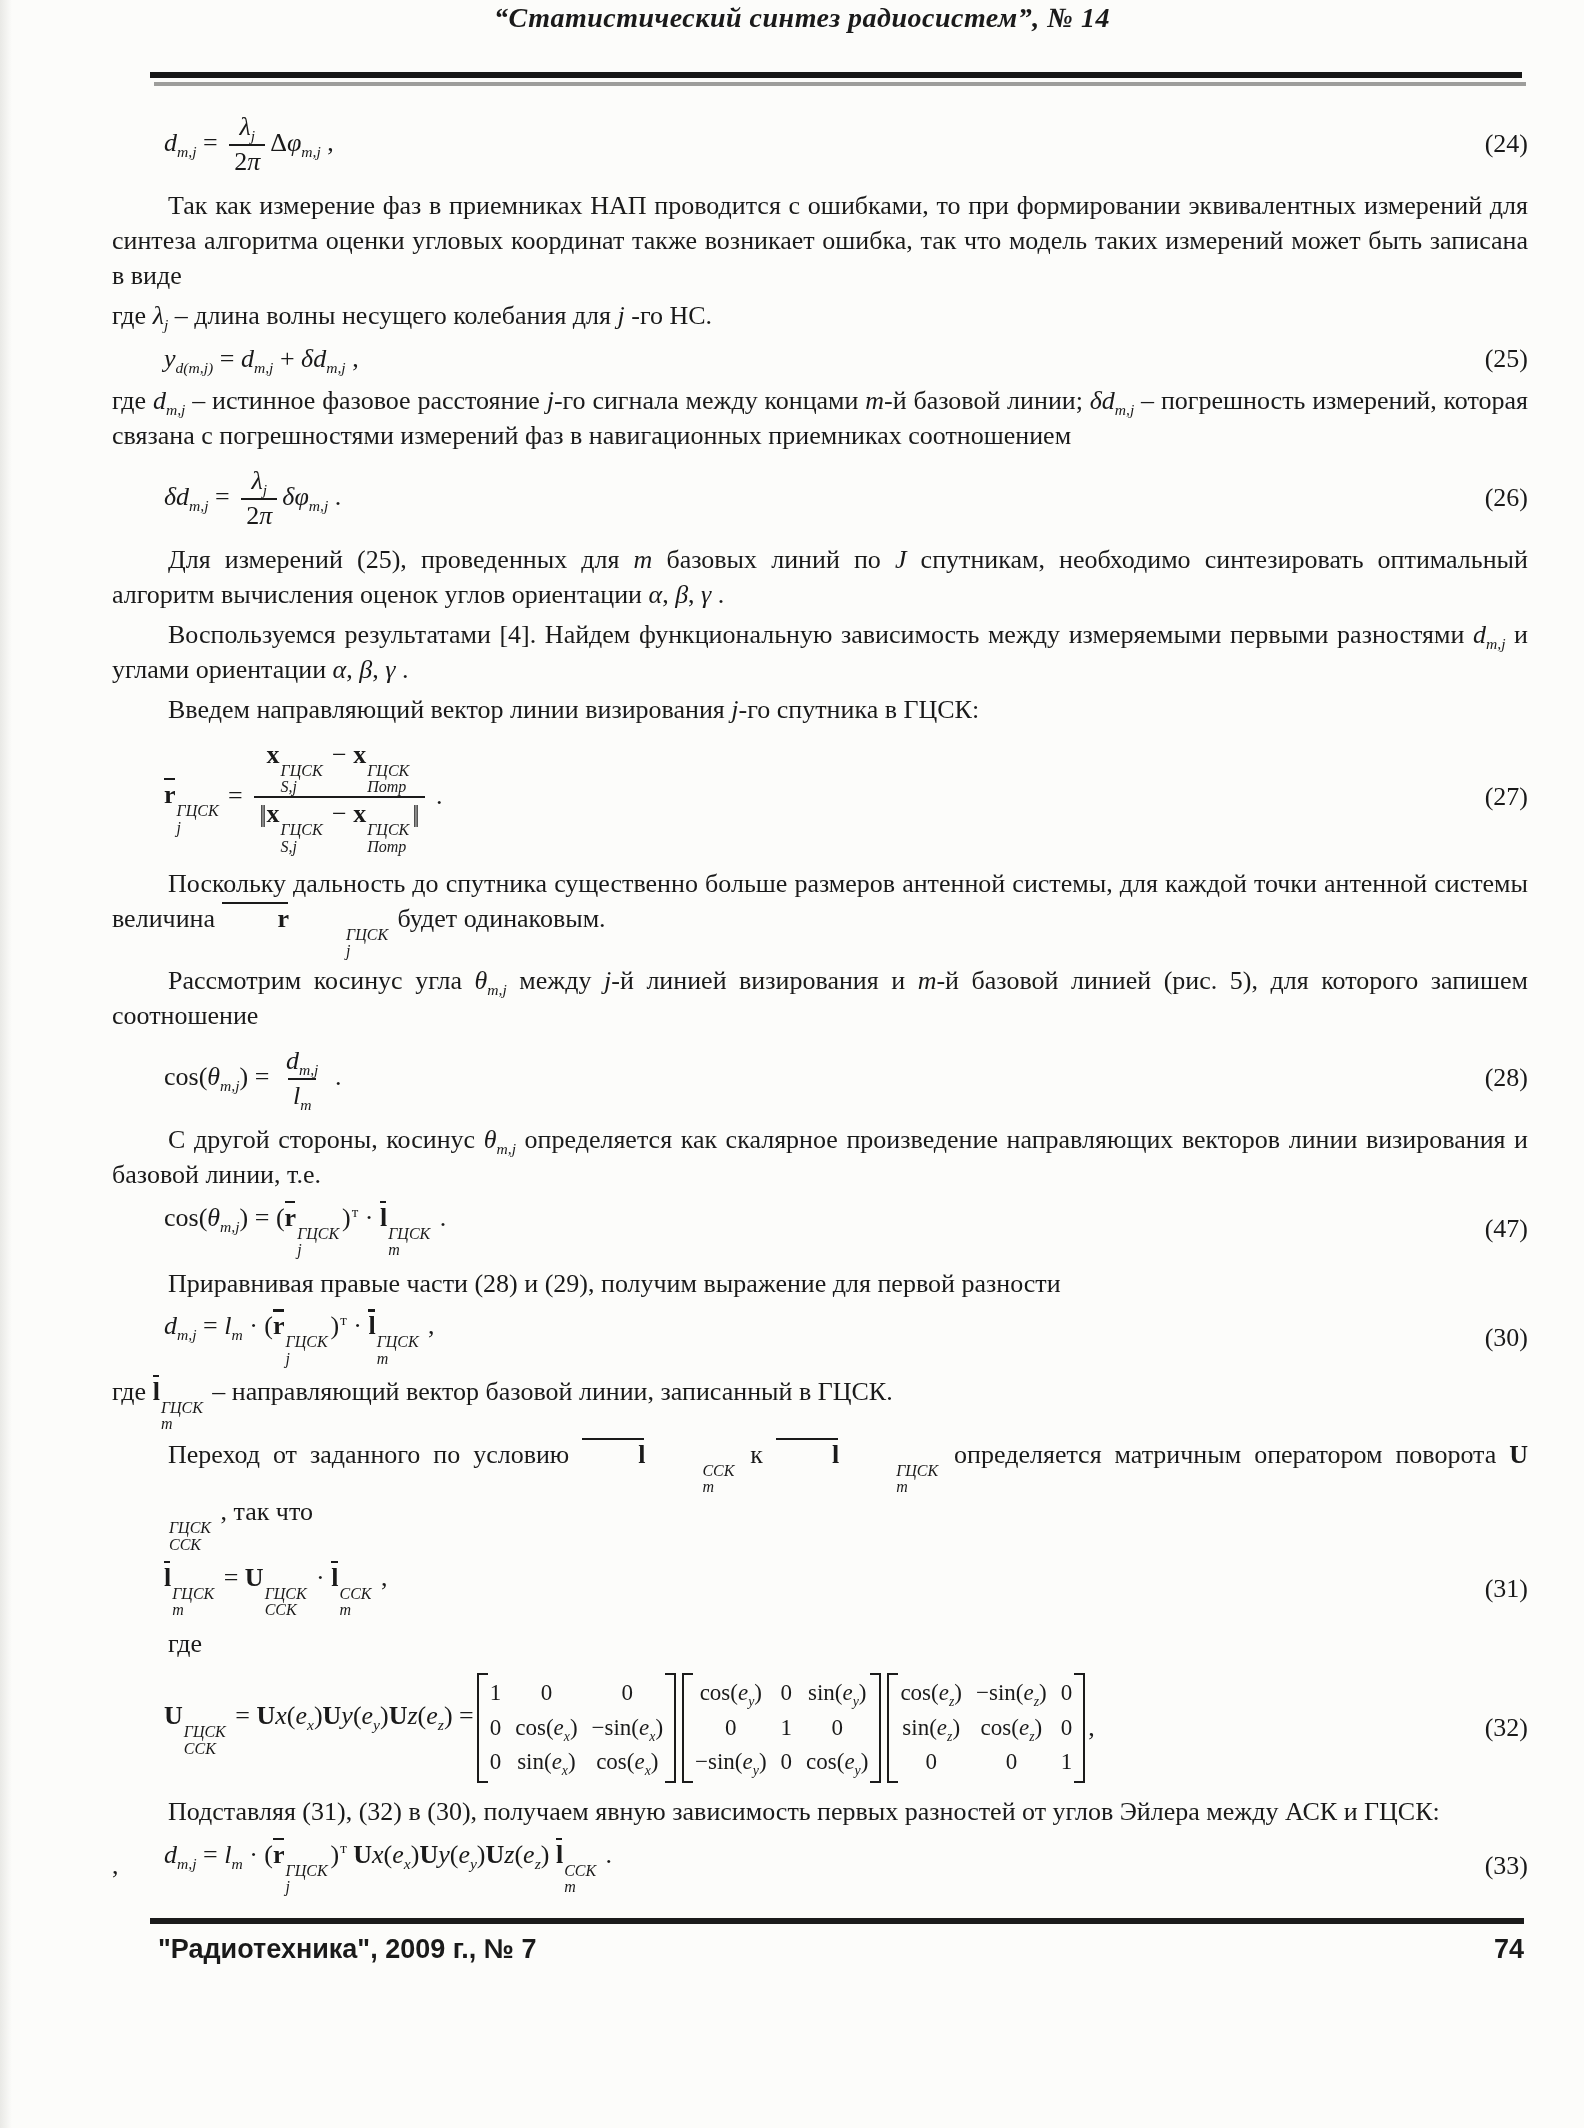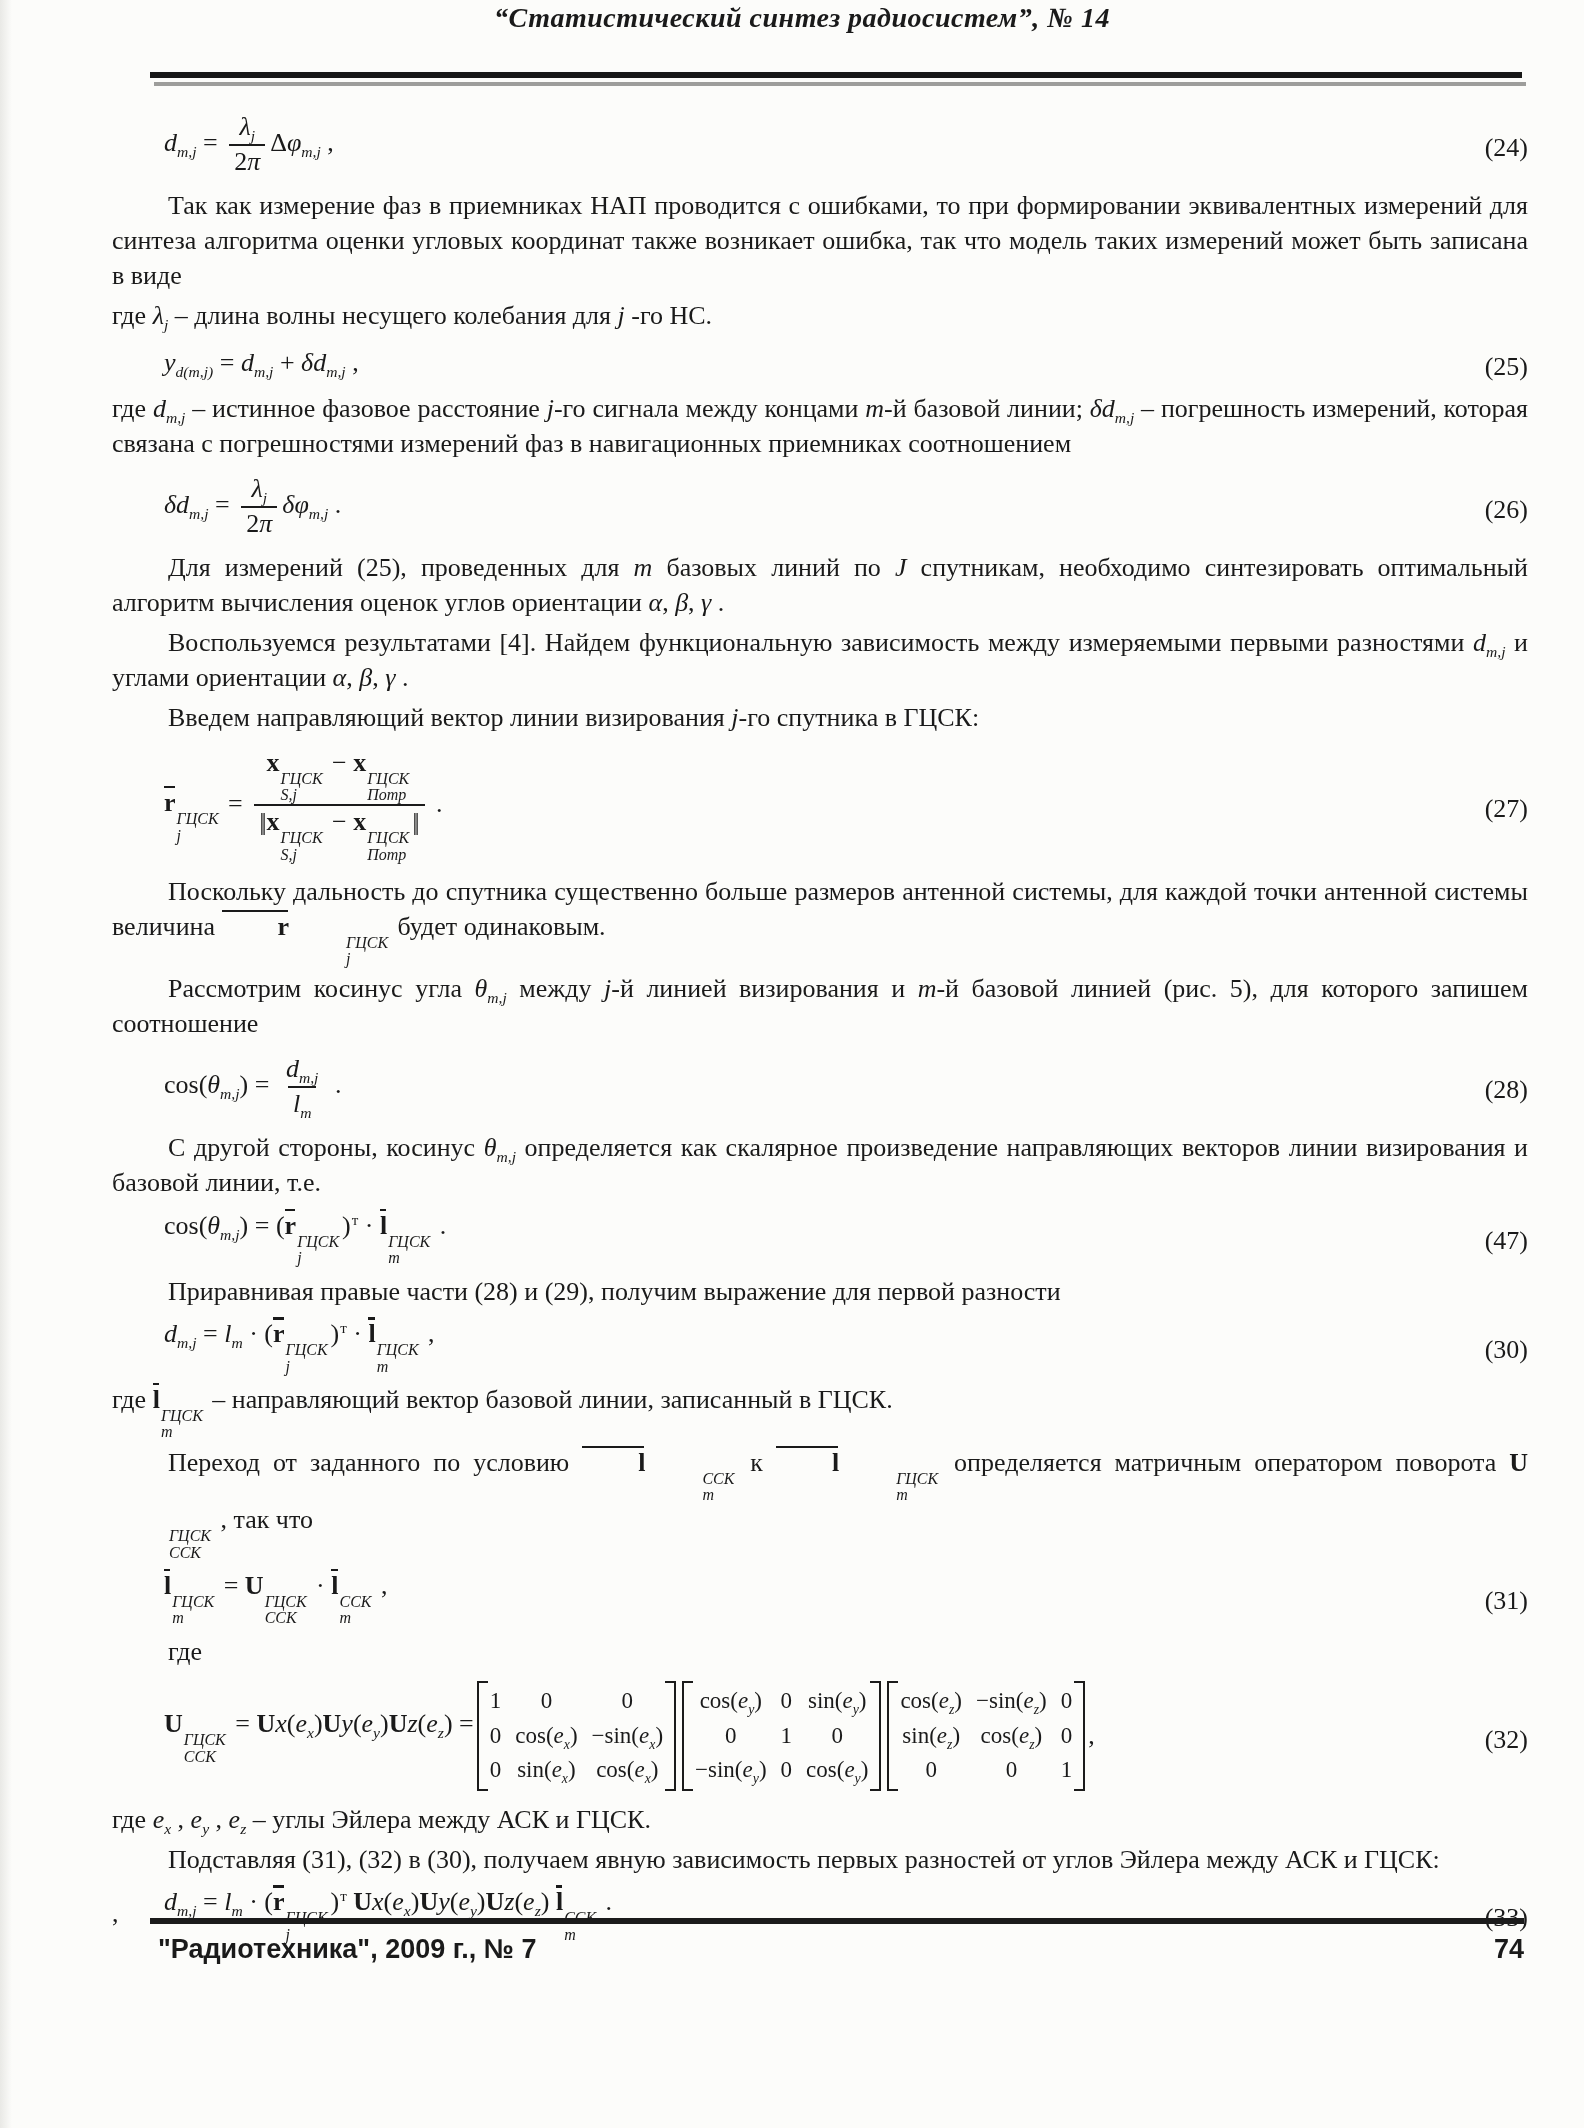--- a/index.html
+++ b/index.html
@@ -41,21 +41,21 @@
   .para i{font-style:italic;}
   sub,sup{font-size:0.6em;font-style:italic;line-height:0;}
   sup.tr{font-style:normal;font-size:15px;vertical-align:0.62em;margin-left:1px;}
   
   .eq-row{
     display:flex;align-items:center;
     margin:8px 0;padding-left:52px;
     font-size:26px;text-align:left;
   }
   .eq-row.tall{margin:12px 0;}
-  .eq-num{margin-left:auto;padding-left:20px;font-style:normal;white-space:nowrap;margin-top:8px;}
+  .eq-num{margin-left:auto;padding-left:20px;font-style:normal;white-space:nowrap;}
   .eq-body{white-space:nowrap;}
   .frac{
     display:inline-flex;flex-direction:column;align-items:center;
     vertical-align:middle;margin:0 5px;line-height:1.18;
   }
   .frac .num{display:block;padding:0 5px 1px;}
   .frac .den{display:block;border-top:2px solid #1b1b1b;padding:1px 5px 0;}
   .ss{
     display:inline-flex;flex-direction:column;align-items:flex-start;
     font-size:16px;line-height:1.02;font-style:italic;
@@ -260,21 +260,20 @@
           <span class="cell">0</span>
           <span class="cell">0</span>
           <span class="cell">0</span>
           <span class="cell">1</span>
         </span>
         <span> ,</span>
       </span>
       <span class="eq-num">(32)</span>
     </div>
 
-    <p class="para">где <i>e</i><sub>x</sub> , <i>e</i><sub>y</sub> , <i>e</i><sub>z</sub> – углы Эйлера между АСК и ГЦСК.</p>
     <p class="para indent">Подставляя (31), (32) в (30), получаем явную зависимость первых разностей от углов Эйлера между АСК и ГЦСК:</p>
 
     <div class="eq-row">
       <span class="stray">,</span>
       <span class="eq-body"><i>d</i><sub>m,j</sub> = <i>l</i><sub>m</sub> · (<span class="ov">r</span><span class="ss">
             <span class="t">ГЦСК</span>
             <span class="b">j</span>
           </span>)<sup class="tr">т</sup> <b>U</b><i>x</i>(<i>e</i><sub>x</sub>)<b>U</b><i>y</i>(<i>e</i><sub>y</sub>)<b>U</b><i>z</i>(<i>e</i><sub>z</sub>) <span class="ov">l</span><span class="ss">
             <span class="t">ССК</span>
             <span class="b">m</span>

